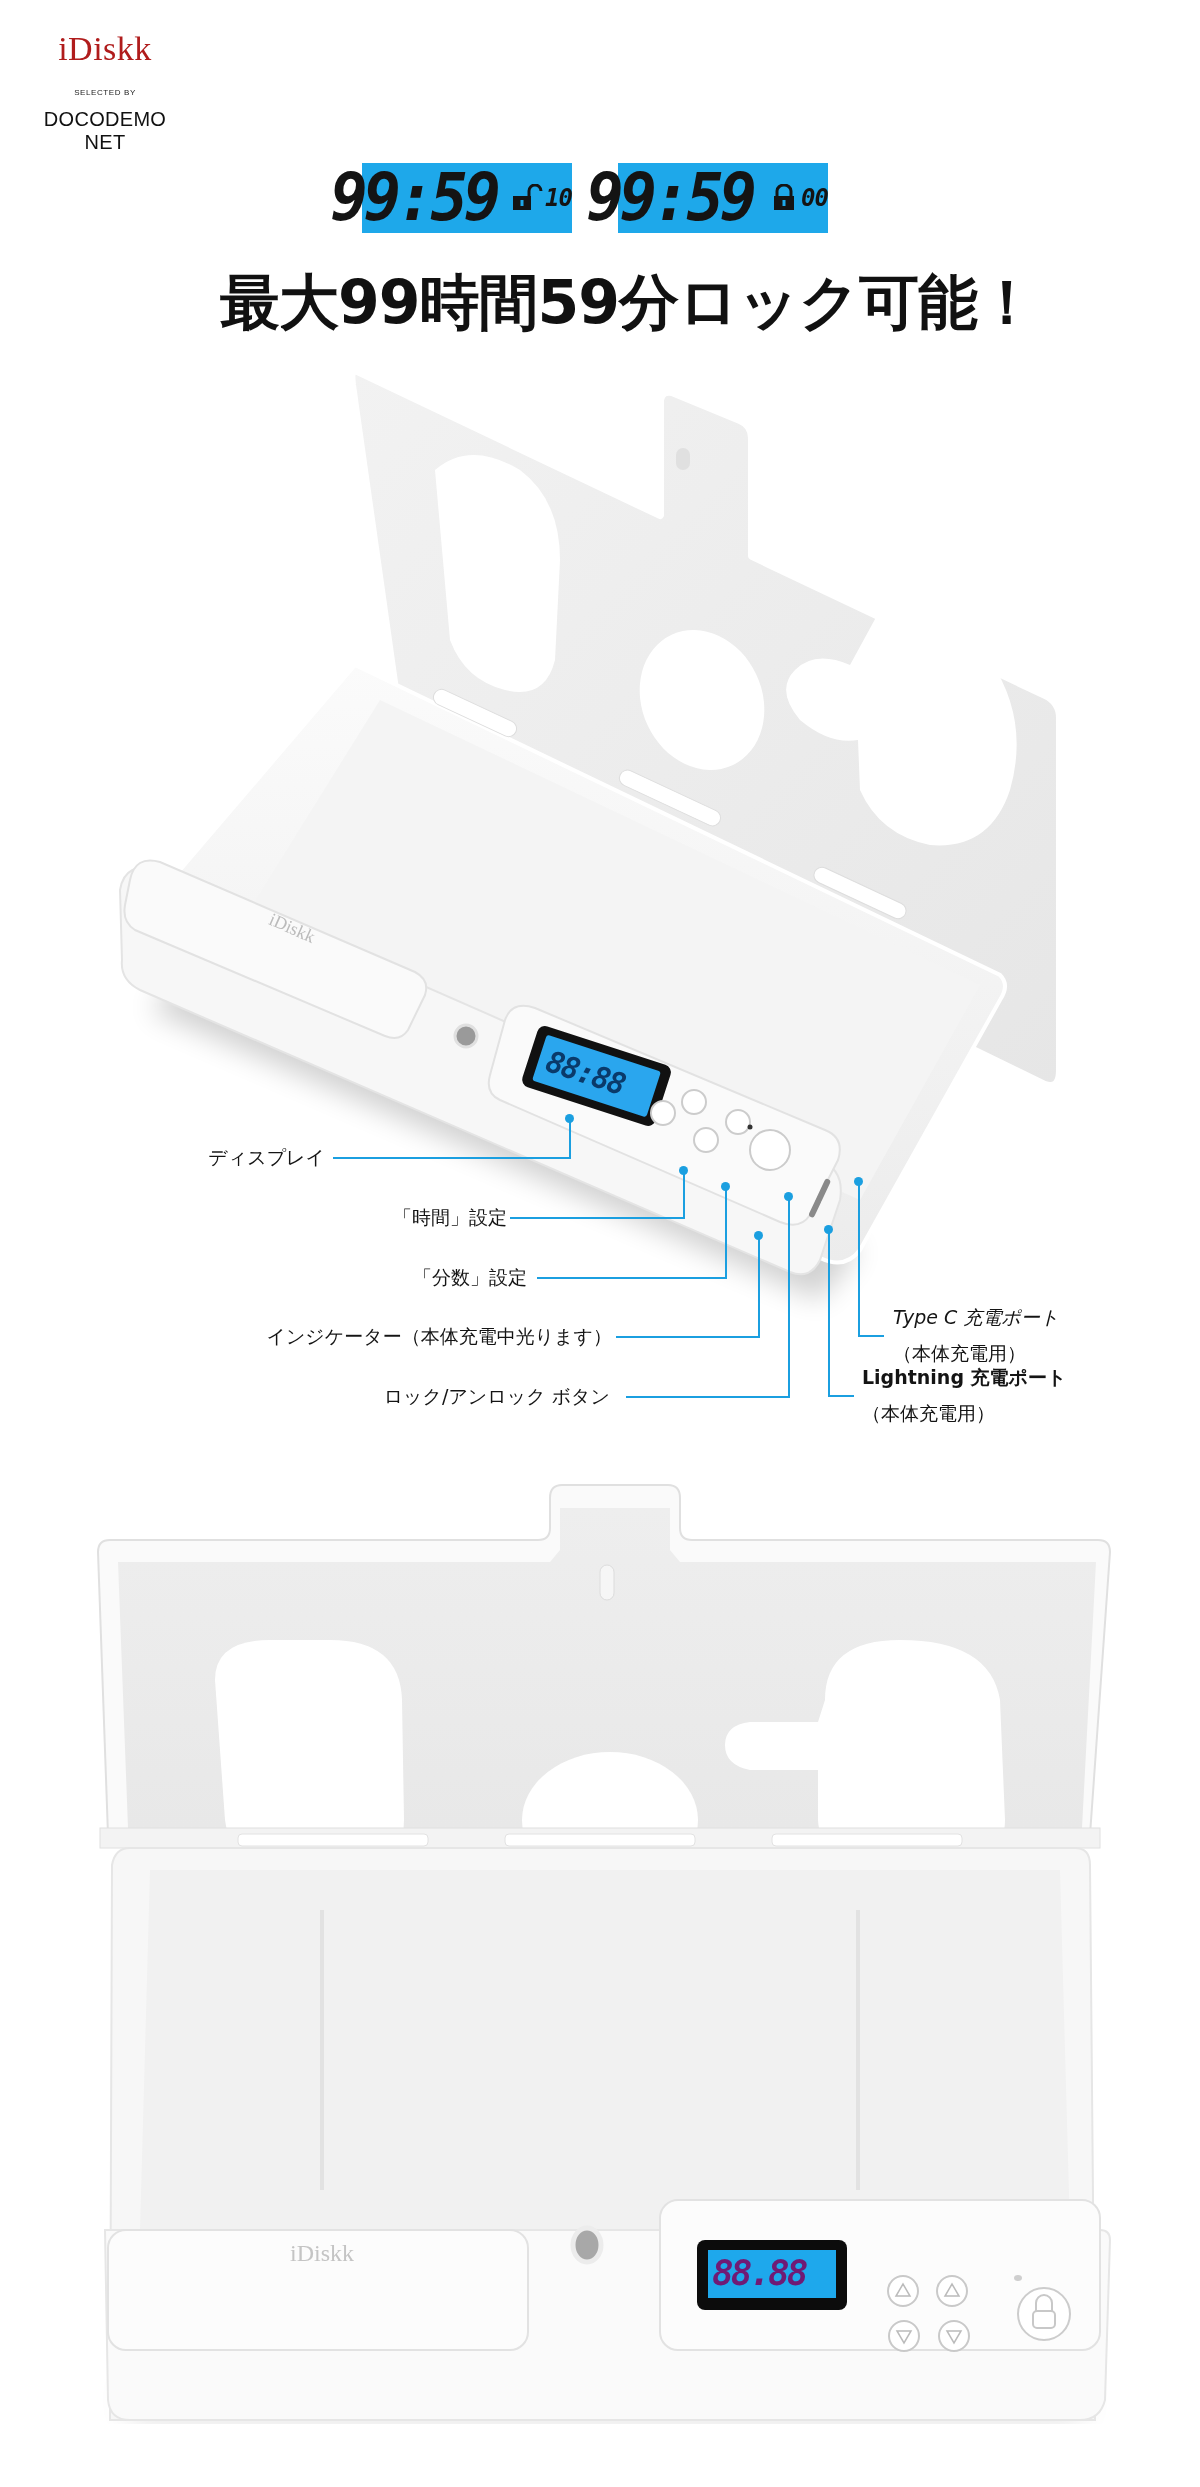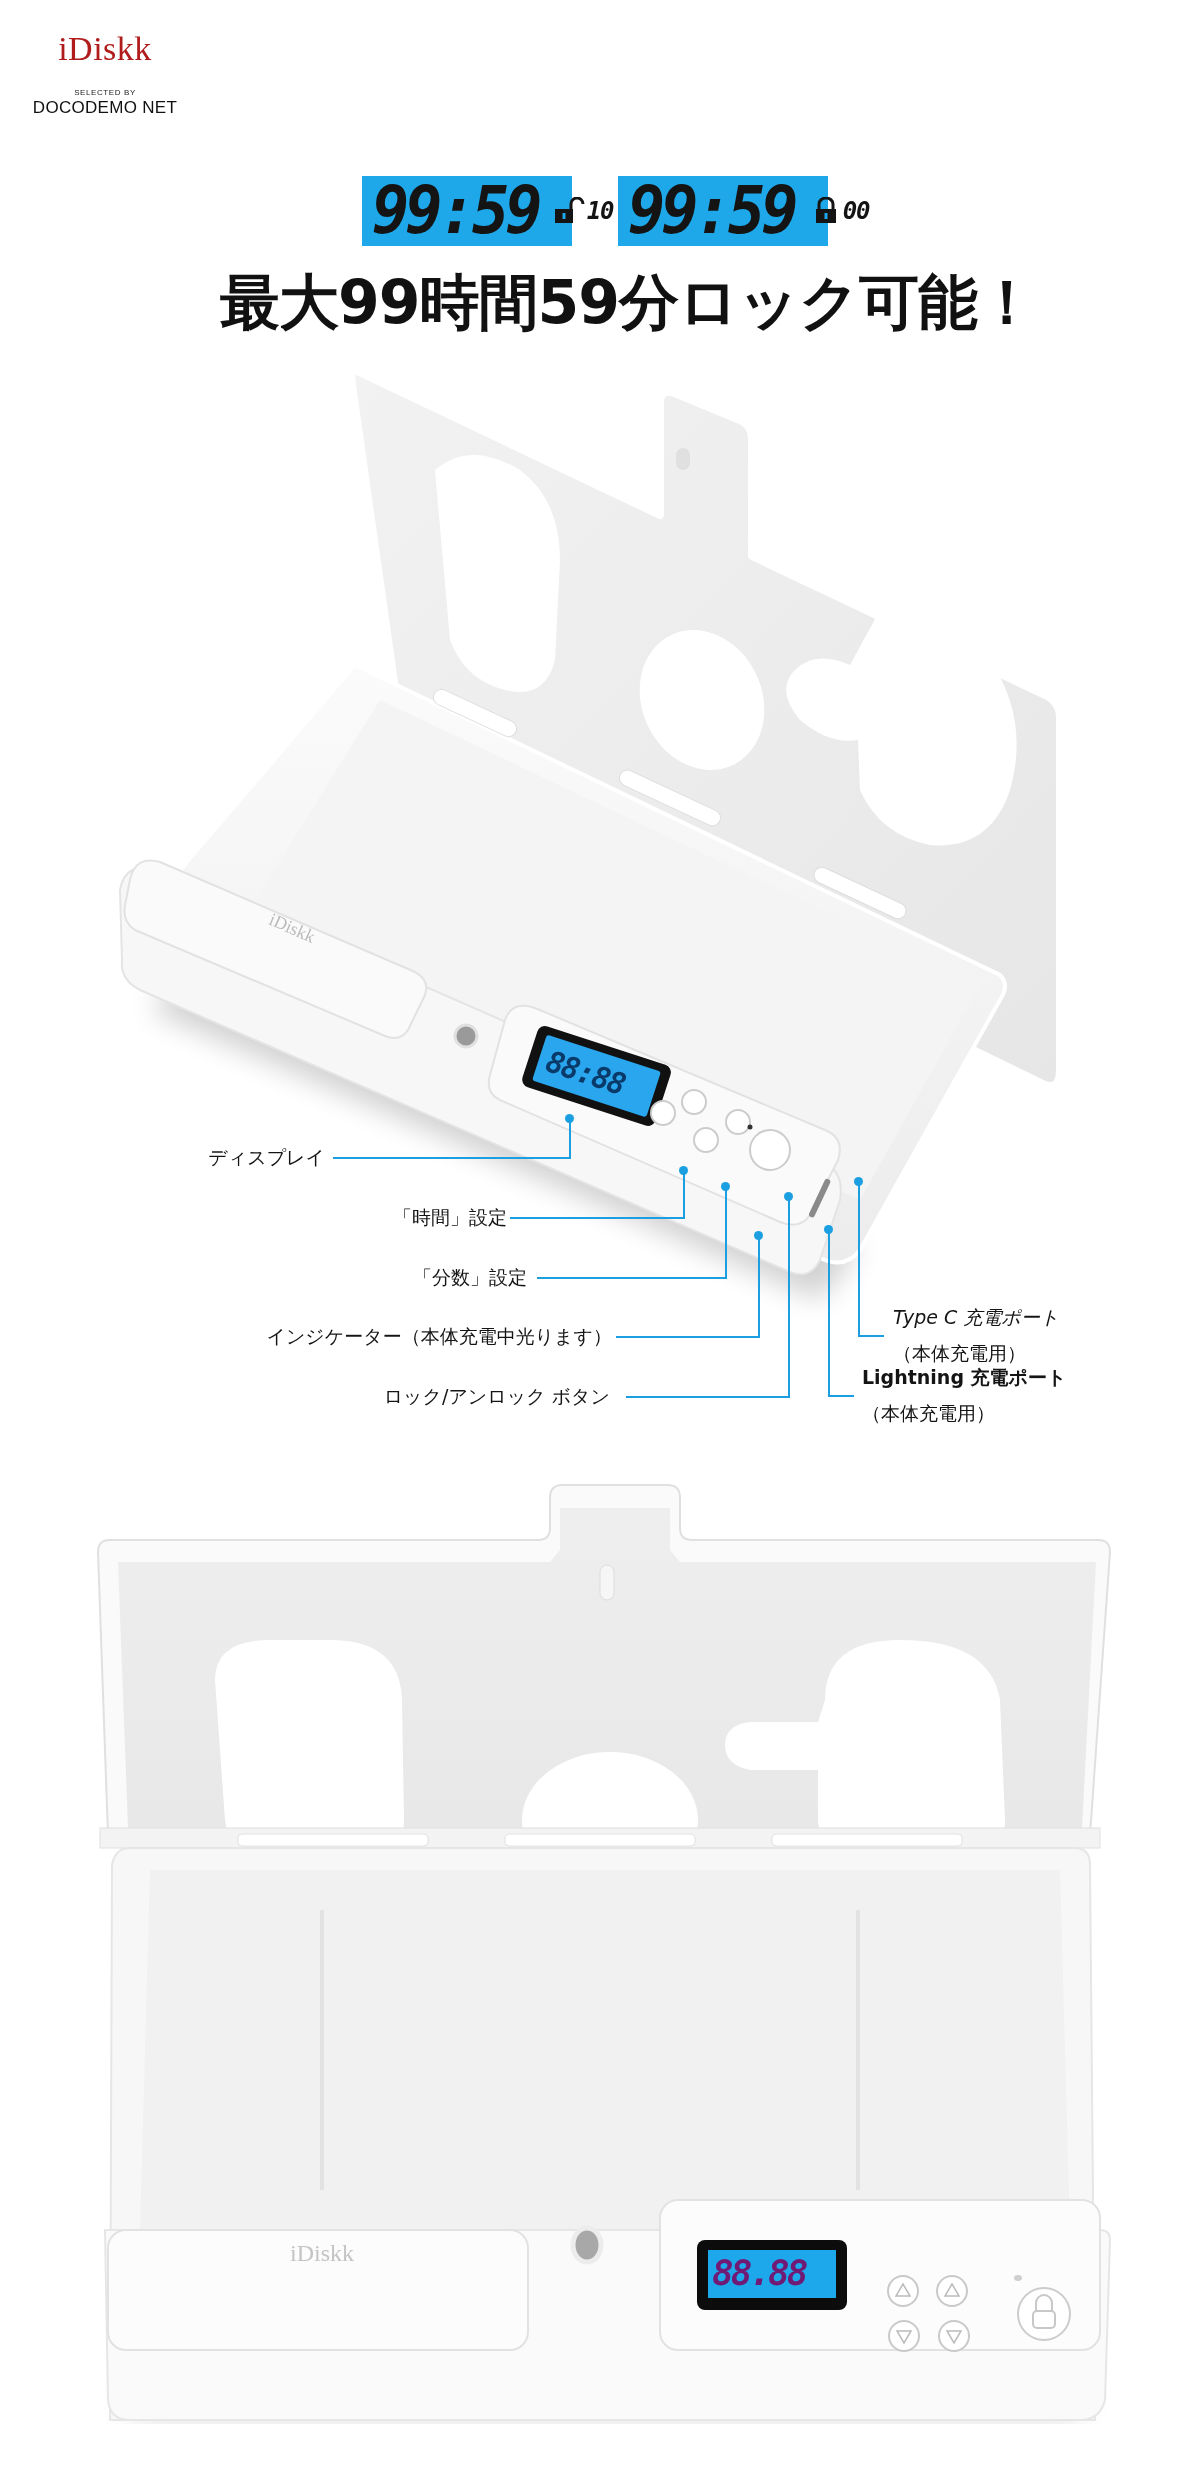--- a/index.html
+++ b/index.html
@@ -1,22 +1,22 @@
 <!DOCTYPE html>
 <html><head>
 <meta charset="utf-8">
 <style>
   html,body{margin:0;padding:0;background:#fff;}
   body{width:1200px;height:2487px;position:relative;overflow:hidden;font-family:"DejaVu Sans","Liberation Sans",sans-serif;color:#111;}
   .abs{position:absolute;}
   .logo{left:30px;top:30px;width:150px;text-align:center;}
   .logo-brand{font-family:"Liberation Serif","DejaVu Serif",serif;color:#b01c1c;font-size:34px;line-height:38px;letter-spacing:0.5px;}
   .logo-sel{font-family:"Liberation Sans",sans-serif;font-size:8px;letter-spacing:0.6px;margin-top:20px;color:#222;}
-  .logo-net{font-family:"Liberation Sans",sans-serif;font-size:17px;letter-spacing:0.3px;color:#111;margin-top:1px;}
-  .lcd{top:176px;width:210px;height:70px;background:#1ea8ea;display:flex;align-items:center;justify-content:space-between;padding-left:10px;box-sizing:border-box;}
+  .logo-net{font-family:"Liberation Sans",sans-serif;font-size:20px;letter-spacing:0.3px;color:#111;margin-top:11px;}
+  .lcd{top:163px;width:210px;height:70px;background:#1ea8ea;display:flex;align-items:center;justify-content:flex-end;padding-left:10px;box-sizing:border-box;}
   .lcd-time{font-family:"DejaVu Sans Mono","Liberation Mono",monospace;font-weight:bold;font-style:italic;font-size:62px;color:#141414;letter-spacing:-4px;line-height:62px;transform:scaleY(1.05);}
   .lcd-side{margin-left:14px;display:flex;flex-direction:row;align-items:center;}
   .lcd-sub{font-family:"DejaVu Sans Mono",monospace;font-weight:bold;font-style:italic;font-size:24px;line-height:22px;color:#141414;letter-spacing:-1px;}
   .headline{left:0;top:262px;width:1200px;text-align:center;font-family:"DejaVu Sans","Liberation Sans",sans-serif;font-weight:bold;font-size:60px;line-height:80px;color:#111;letter-spacing:-1px;margin-left:28px;}
   .label{font-family:"DejaVu Sans","Liberation Sans",sans-serif;font-size:19px;line-height:30px;color:#141414;white-space:nowrap;}
   .label.right{text-align:right;}
   .cline{background:#1b9fe0;}
   .dot{width:9px;height:9px;border-radius:50%;background:#1b9fe0;}
   svg{position:absolute;left:0;top:0;}
 </style>

